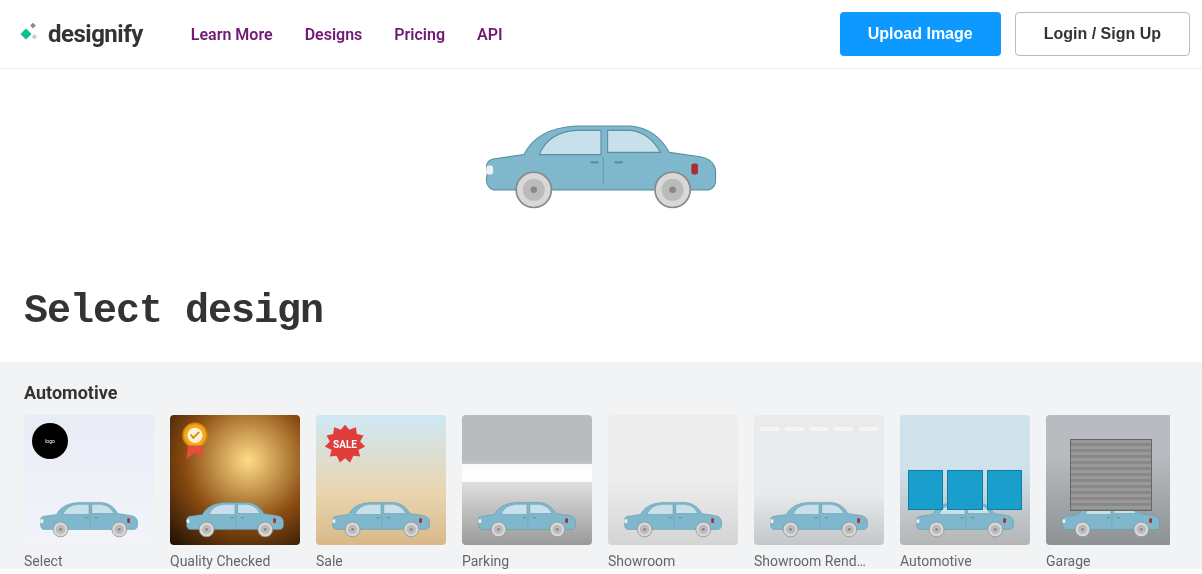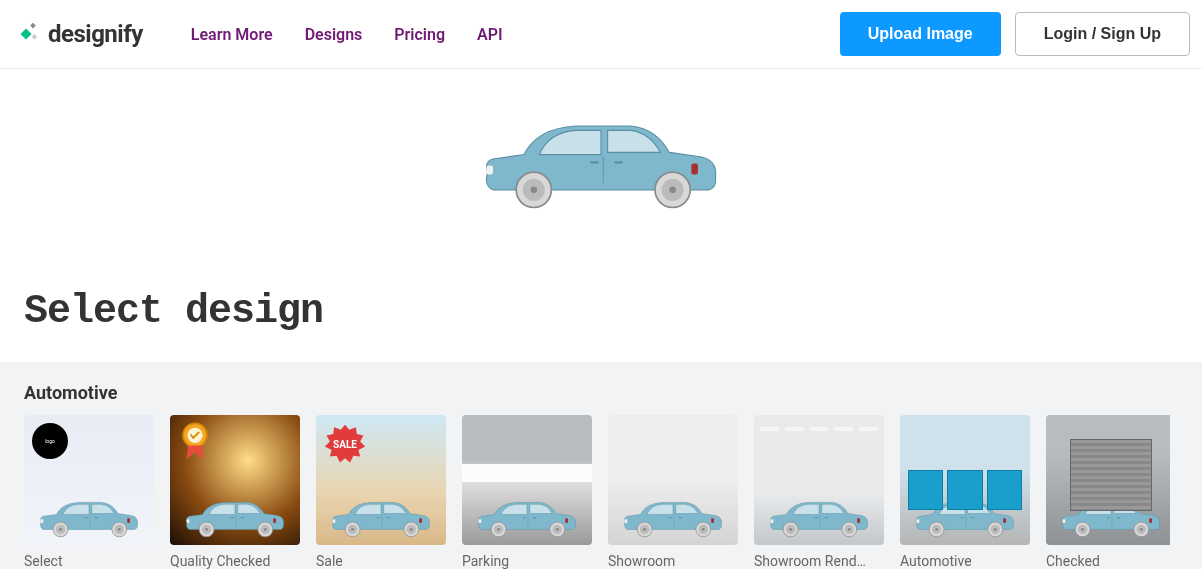--- a/index.html
+++ b/index.html
@@ -201,17 +201,17 @@
       <div class="design-label">Automotive</div>
     </div>
 
     <div class="design-item">
       <div class="design-thumb bg-garage">
         <div class="garage-door"></div>
         <svg class="mini-car" viewBox="0 0 236 96">
             <use href="#car-shape"></use>
           </svg>
       </div>
-      <div class="design-label">Checked</div>
+      <div class="design-label">Garage</div>
     </div>
 
   </div>
 </div>
 
 </body></html>

